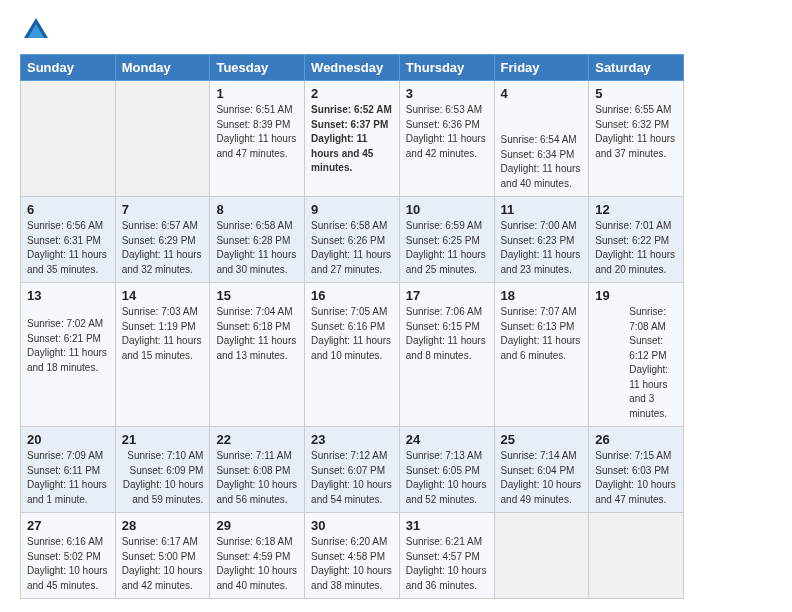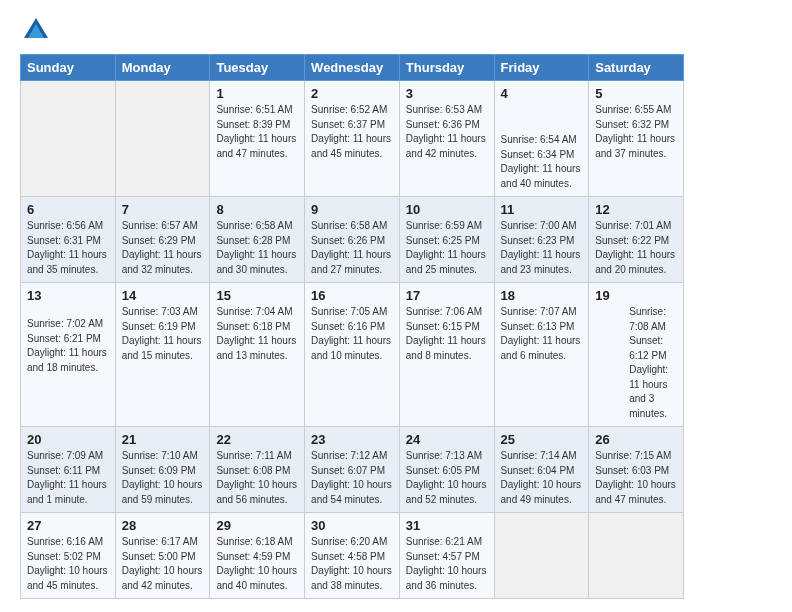--- a/index.html
+++ b/index.html
@@ -134,21 +134,21 @@
           <td class="empty-cell"></td>
           <td class="empty-cell"></td>
           <td>
             <span class="day-num">1</span>
             <div class="day-info" style="white-space: pre-line;">Sunrise: 6:51 AM
 Sunset: 8:39 PM
 Daylight: 11 hours and 47 minutes.</div>
           </td>
           <td>
             <span class="day-num">2</span>
-            <div class="day-info" style="white-space: pre-line;">Sunrise: 6:52 AM
+            <div class="day-info" style="white-space: pre-line; font-weight: bold;">Sunrise: 6:52 AM
 Sunset: 6:37 PM
 Daylight: 11 hours and 45 minutes.</div>
           </td>
           <td>
             <span class="day-num">3</span>
             <div class="day-info" style="white-space: pre-line;">Sunrise: 6:53 AM
 Sunset: 6:36 PM
 Daylight: 11 hours and 42 minutes.</div>
           </td>
           <td>
@@ -211,21 +211,21 @@
         <tr>
           <td>
             <span class="day-num">13</span>
             <div class="day-info" style="white-space: pre-line; margin-top: 14px;">Sunrise: 7:02 AM
 Sunset: 6:21 PM
 Daylight: 11 hours and 18 minutes.</div>
           </td>
           <td>
             <span class="day-num">14</span>
             <div class="day-info" style="white-space: pre-line;">Sunrise: 7:03 AM
-Sunset: 6:19 PM
+Sunset: 1:19 PM
 Daylight: 11 hours and 15 minutes.</div>
           </td>
           <td>
             <span class="day-num">15</span>
             <div class="day-info" style="white-space: pre-line;">Sunrise: 7:04 AM
 Sunset: 6:18 PM
 Daylight: 11 hours and 13 minutes.</div>
           </td>
           <td>
             <span class="day-num">16</span>
@@ -254,21 +254,21 @@
         </tr>
         <tr>
           <td>
             <span class="day-num">20</span>
             <div class="day-info" style="white-space: pre-line;">Sunrise: 7:09 AM
 Sunset: 6:11 PM
 Daylight: 11 hours and 1 minute.</div>
           </td>
           <td>
             <span class="day-num">21</span>
-            <div class="day-info" style="white-space: pre-line;">Sunrise: 7:10 AM
+            <div class="day-info" style="white-space: pre-line; text-align: right;">Sunrise: 7:10 AM
 Sunset: 6:09 PM
 Daylight: 10 hours and 59 minutes.</div>
           </td>
           <td>
             <span class="day-num">22</span>
             <div class="day-info" style="white-space: pre-line;">Sunrise: 7:11 AM
 Sunset: 6:08 PM
 Daylight: 10 hours and 56 minutes.</div>
           </td>
           <td>

